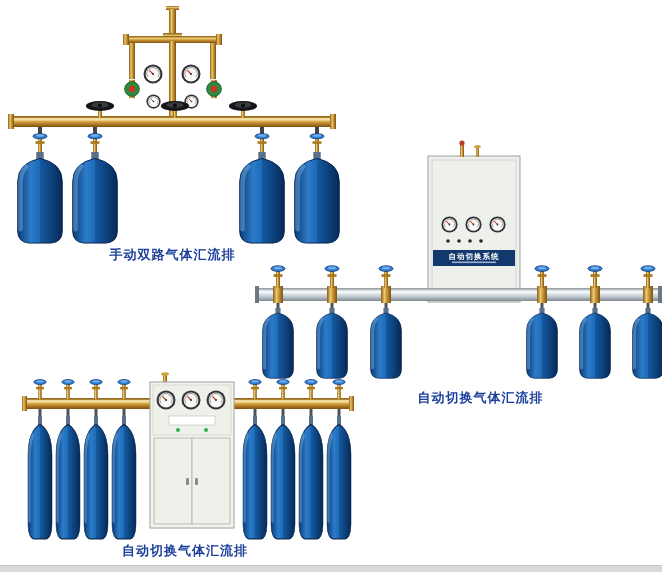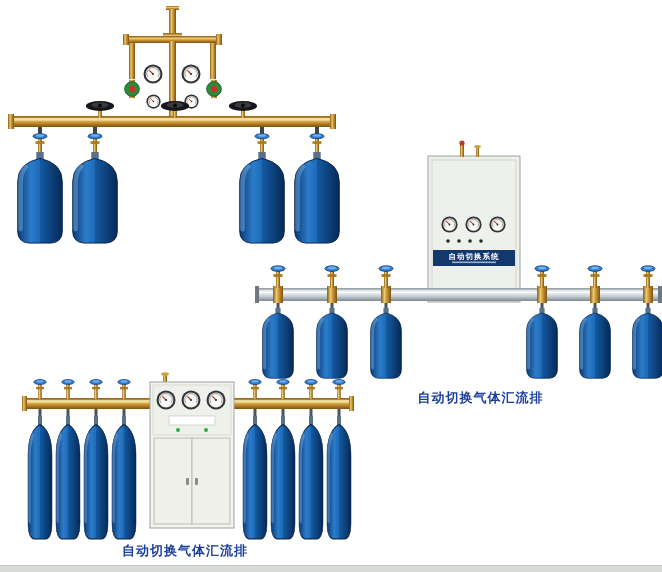--- a/index.html
+++ b/index.html
@@ -279,17 +279,18 @@
       <use href="#cyl" x="34" y="44" width="28" height="124"></use>
       <use href="#cyl" x="62" y="44" width="28" height="124"></use>
       <use href="#cyl" x="90" y="44" width="28" height="124"></use>
       <use href="#cyl" x="221" y="44" width="28" height="124"></use>
       <use href="#cyl" x="249" y="44" width="28" height="124"></use>
       <use href="#cyl" x="277" y="44" width="28" height="124"></use>
       <use href="#cyl" x="305" y="44" width="28" height="124"></use>
     </g>
   </svg>
 
+  <div class="caption cap-1">手动双路气体汇流排</div>
   <div class="caption cap-2">自动切换气体汇流排</div>
   <div class="caption cap-3">自动切换气体汇流排</div>
 
   <div class="bottom-strip"></div>
 </div>
 
 </body></html>

